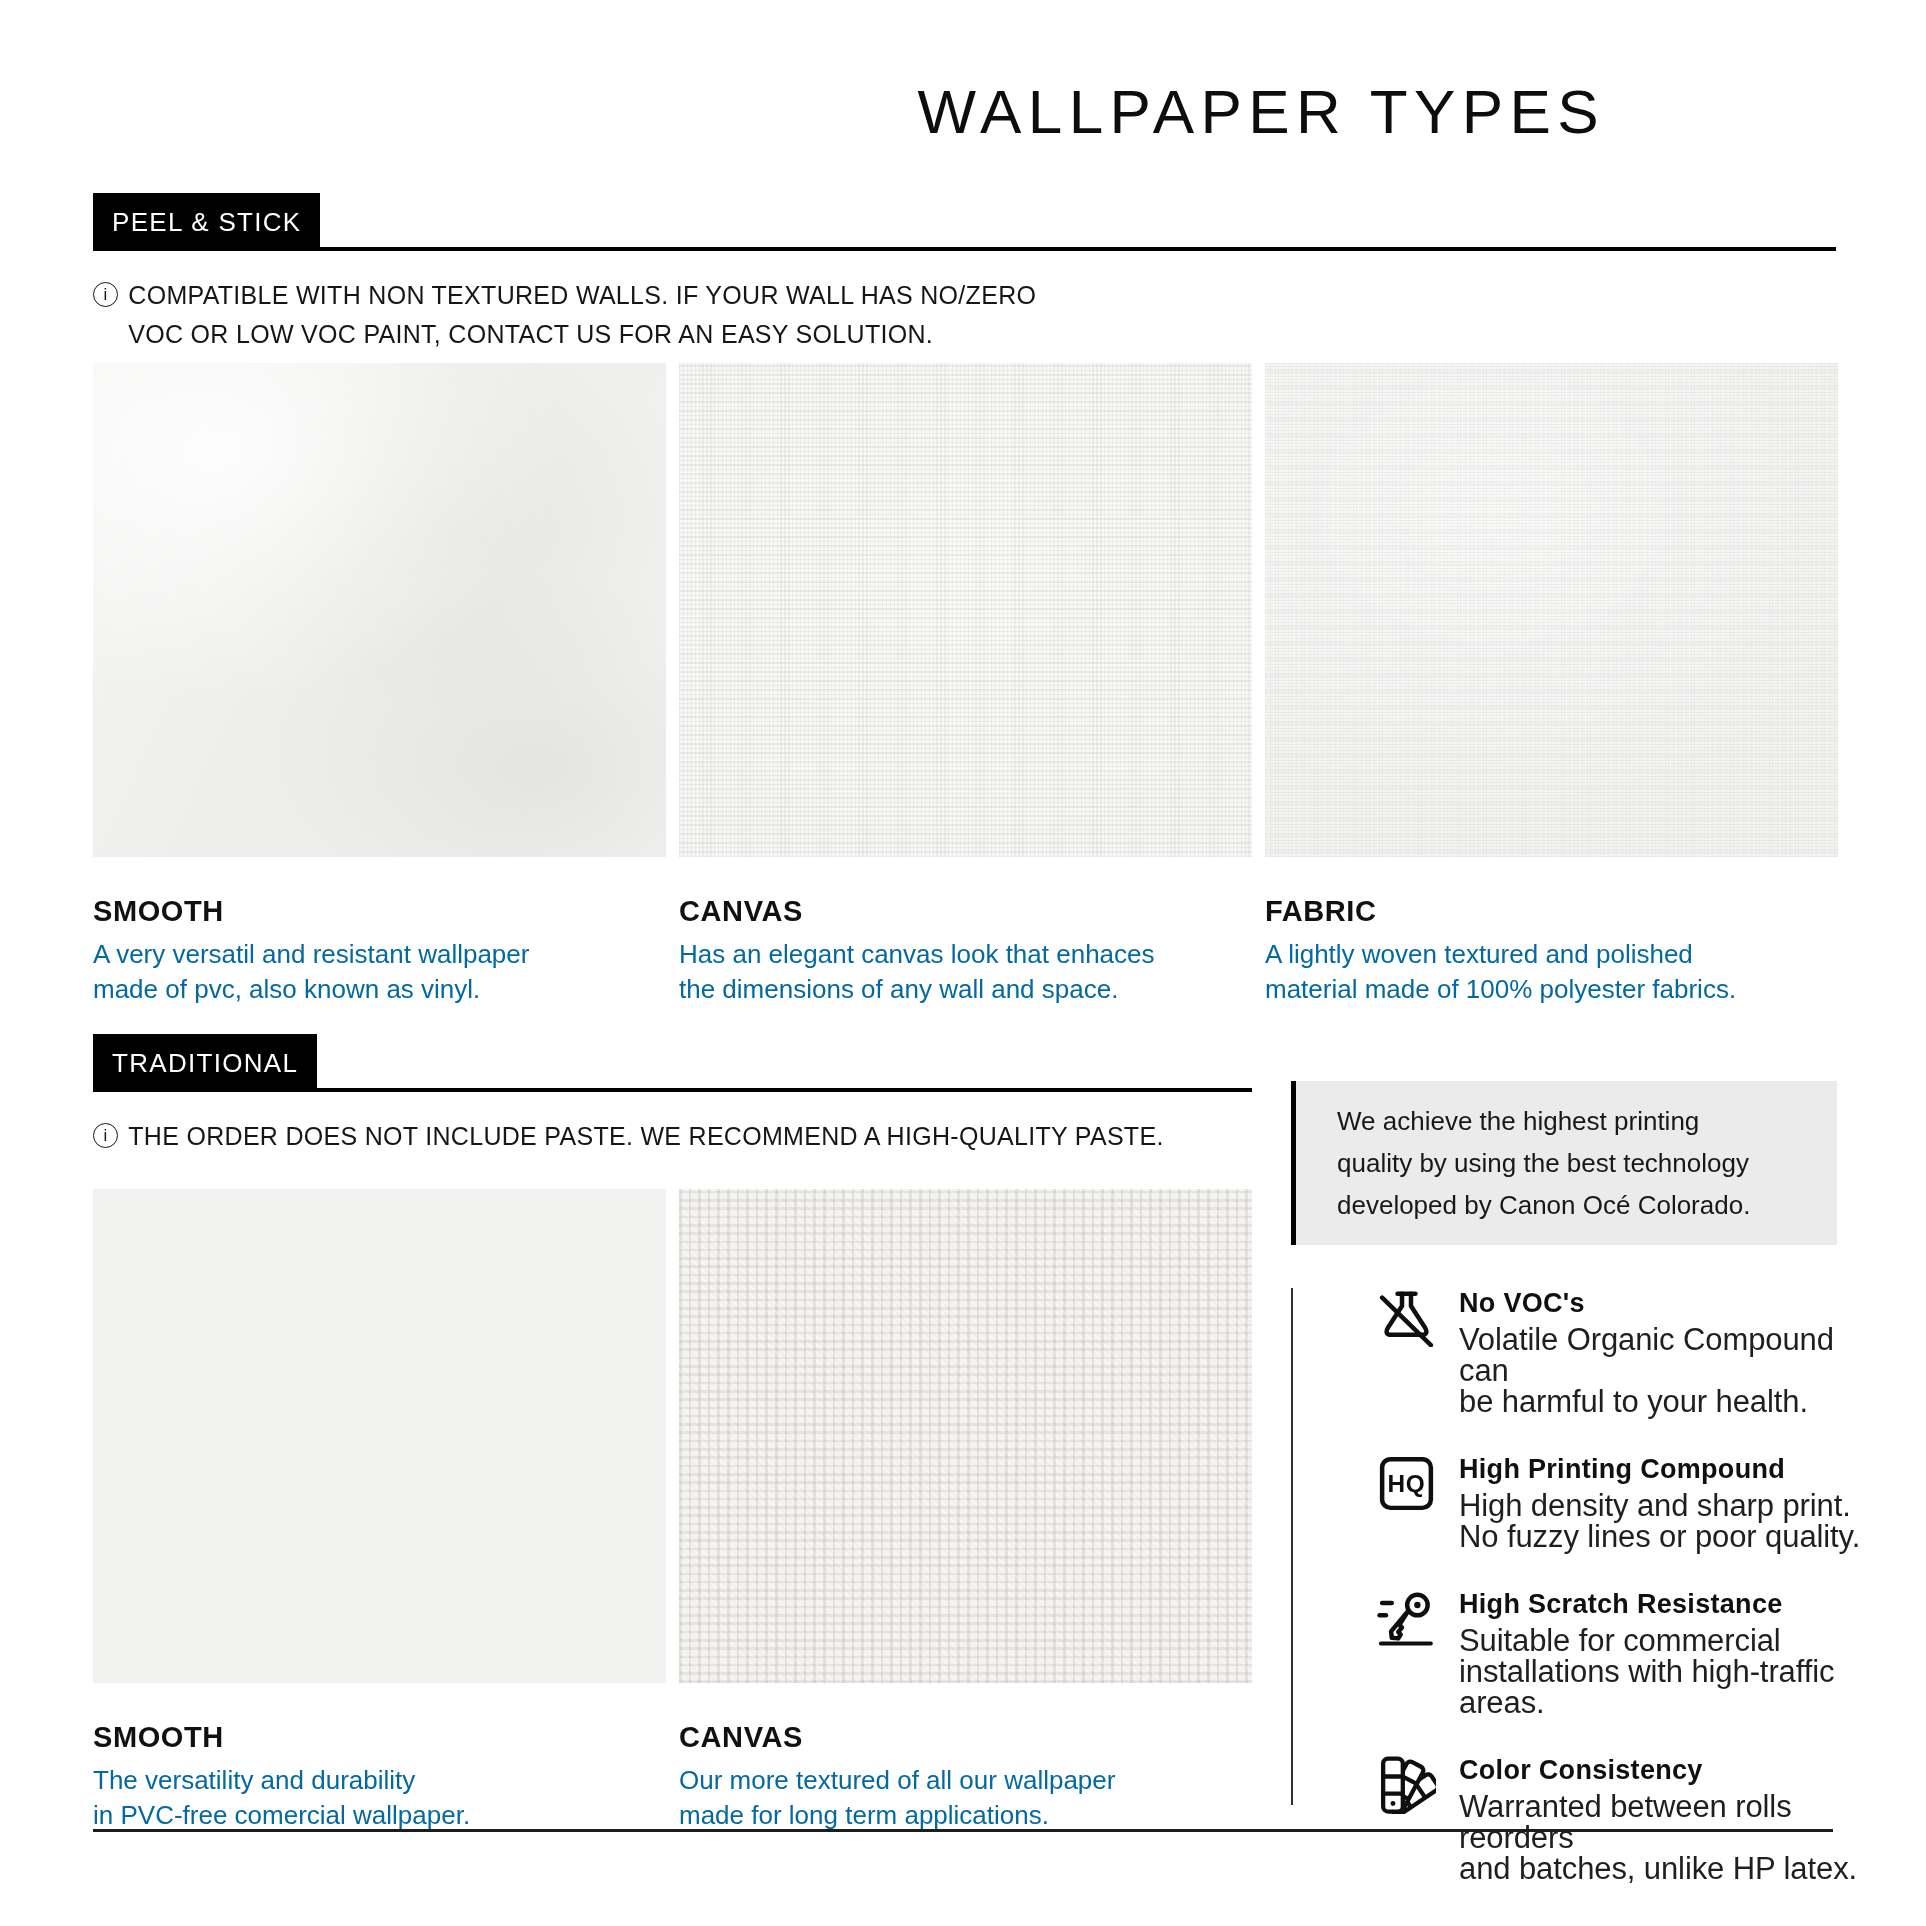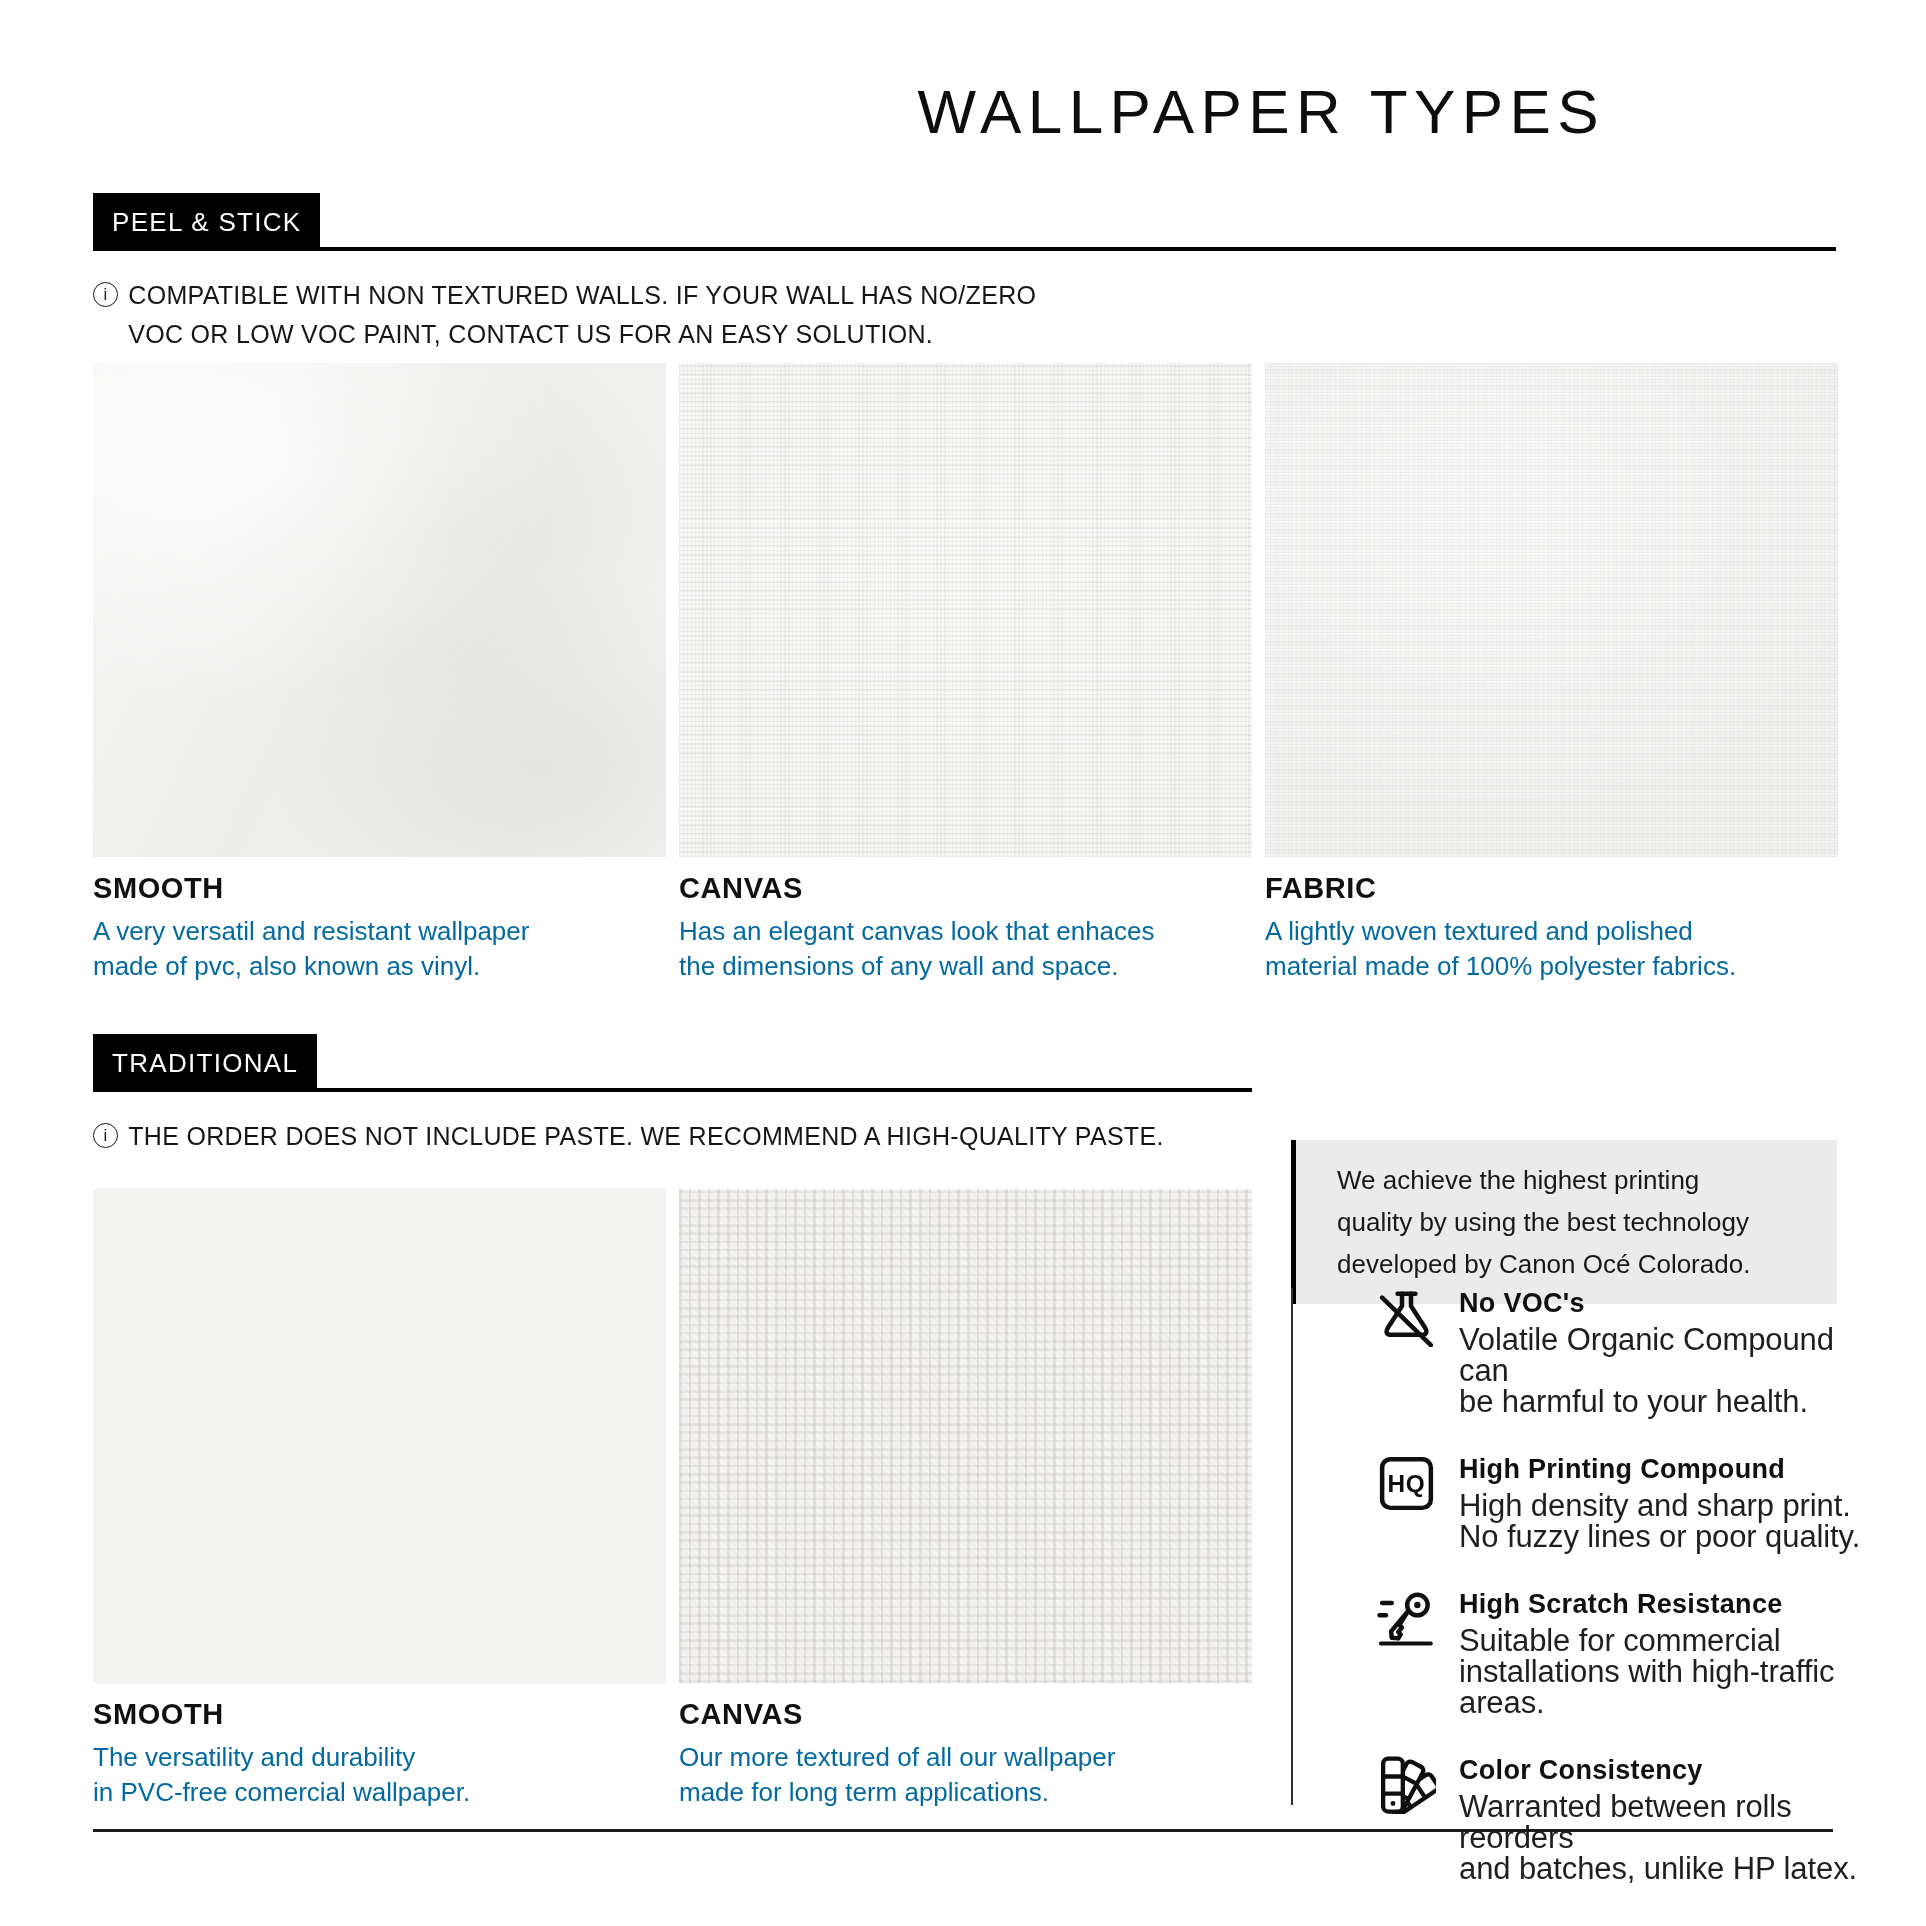--- a/index.html
+++ b/index.html
@@ -33,21 +33,21 @@
   .info-badge{
     flex:none;width:23px;height:23px;margin-top:5.8px;border:1.9px solid #161616;border-radius:50%;
     display:flex;align-items:center;justify-content:center;font-size:16.7px;font-weight:400;
   }
   
   .row{position:absolute;display:flex;gap:13px;}
   #row-peel{left:93px;top:363px;}
   #row-trad{left:93px;top:1189px;}
   .card{width:573px;margin:0;}
   .tex{height:494px;}
-  .card h3{margin:15px 0 0;font-size:29px;letter-spacing:0.6px;font-weight:700;color:#111;}
+  .card h3{margin:38px 0 0;font-size:29px;letter-spacing:0.6px;font-weight:700;color:#111;}
   .card .desc{margin:9px 0 0;font-size:26px;line-height:35px;color:#0369a1;font-weight:400;}
   
   .tex-smooth-ps{
     background-color:#f1f1f0;
     background-image:
       radial-gradient(578px 417px at 22% 18%, rgba(255,255,255,.85), rgba(255,255,255,0) 60%),
       radial-gradient(488px 360px at 78% 82%, rgba(198,198,195,.30), rgba(255,255,255,0) 55%),
       radial-gradient(437px 308px at 64% 34%, rgba(214,214,211,.35), rgba(255,255,255,0) 60%),
       linear-gradient(115deg,#f5f5f4 0%,#ededeb 45%,#f3f3f1 100%);
   }
@@ -75,21 +75,21 @@
   }
   .tex-canvas-tr{
     background-color:#f3f2ef;
     background-image:
       repeating-linear-gradient(90deg, rgba(108,106,98,.13) 0 2.6px, rgba(255,255,255,0) 2.6px 9.6px),
       repeating-linear-gradient(0deg, rgba(108,106,98,.11) 0 2.6px, rgba(255,255,255,0) 2.6px 8.3px),
       repeating-linear-gradient(45deg, rgba(255,255,255,.4) 0 1.3px, rgba(255,255,255,0) 1.3px 5.8px);
   }
   
   .callout{
-    position:absolute;left:1291px;top:1140px;width:546px;box-sizing:border-box;
+    position:absolute;left:1291px;top:1081px;width:546px;box-sizing:border-box;
     background:var(--panel);border-left:5.8px solid var(--accent);
     padding:19px 19px 19px 41px;font-size:26px;line-height:42px;color:#181818;
   }
   .vrule{position:absolute;left:1291px;top:1288px;width:1.9px;height:517px;background:#2f2f2f;}
   .features{position:absolute;left:1377px;top:1288px;width:514px;display:flex;flex-direction:column;gap:37px;}
   .feature{display:flex;gap:23px;}
   .f-icon{flex:none;width:59px;height:59px;}
   .f-icon svg{display:block;width:59px;height:59px;}
   .f-title{font-size:27px;font-weight:700;letter-spacing:0.3px;color:#101010;}
   .f-desc{margin-top:5.1px;font-size:31px;line-height:31px;color:#1f1f1f;letter-spacing:-0.1px;}

